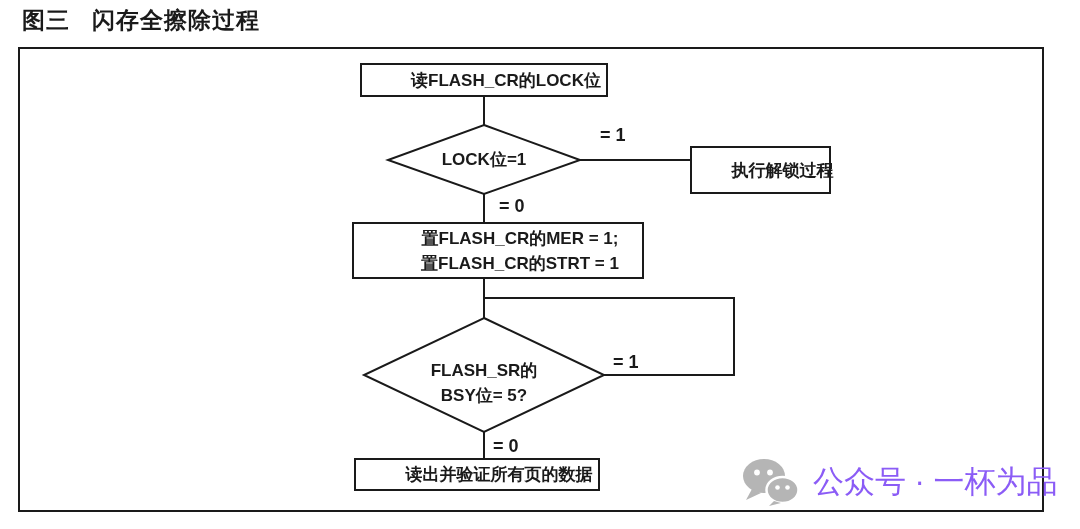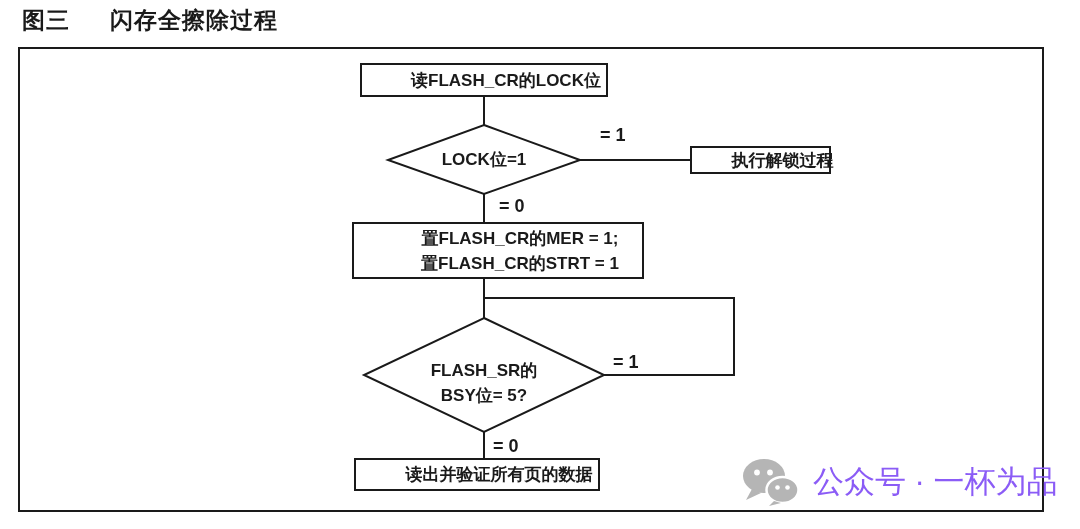--- a/index.html
+++ b/index.html
@@ -10,21 +10,21 @@
     background: #ffffff;
     font-family: "Liberation Sans", "DejaVu Sans", sans-serif;
     color: #1a1a1a;
     overflow: hidden;
   }
   .figure-title {
     position: absolute;
     left: 22px;
     top: 5px;
     display: flex;
-    gap: 40px;
+    gap: 22px;
     font-weight: bold;
     font-size: 23px;
     letter-spacing: 1px;
     white-space: nowrap;
   }
   .frame {
     position: absolute;
     left: 18px;
     top: 47px;
     width: 1026px;
@@ -112,21 +112,21 @@
 
     <polygon points="484,125 580,160 484,194 388,160" fill="#ffffff" stroke="#1a1a1a" stroke-width="2"></polygon>
 
     <polygon points="484,318 604,375 484,432 364,375" fill="#ffffff" stroke="#1a1a1a" stroke-width="2"></polygon>
   </svg>
 
   <div class="node" style="left:360px; top:63px; width:248px; height:34px;">
     <div>读FLASH_CR的LOCK位</div>
   </div>
 
-  <div class="node" style="left:690px; top:146px; width:141px; height:28px;">
+  <div class="node" style="left:690px; top:146px; width:141px; height:48px;">
     <div>执行解锁过程</div>
   </div>
 
   <div class="node" style="left:352px; top:222px; width:292px; height:57px;">
     <div>置FLASH_CR的MER = 1;</div>
     <div>置FLASH_CR的STRT = 1</div>
   </div>
 
   <div class="node" style="left:354px; top:458px; width:246px; height:33px;">
     <div>读出并验证所有页的数据</div>

